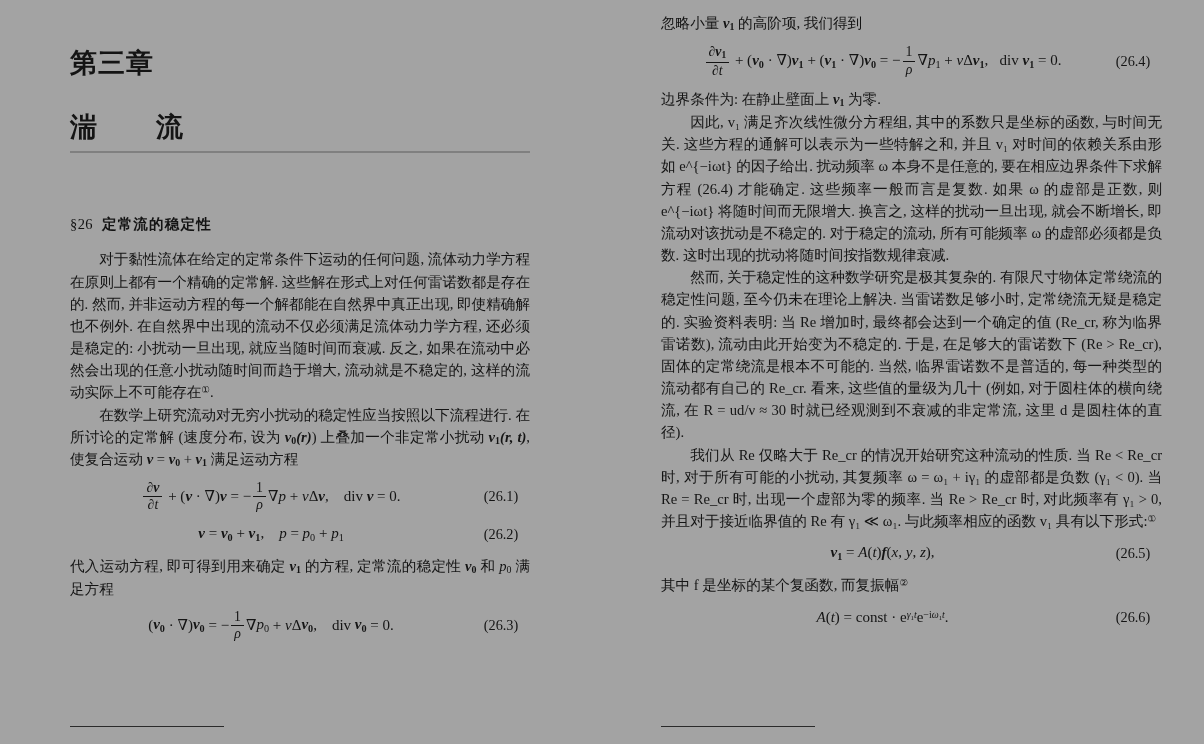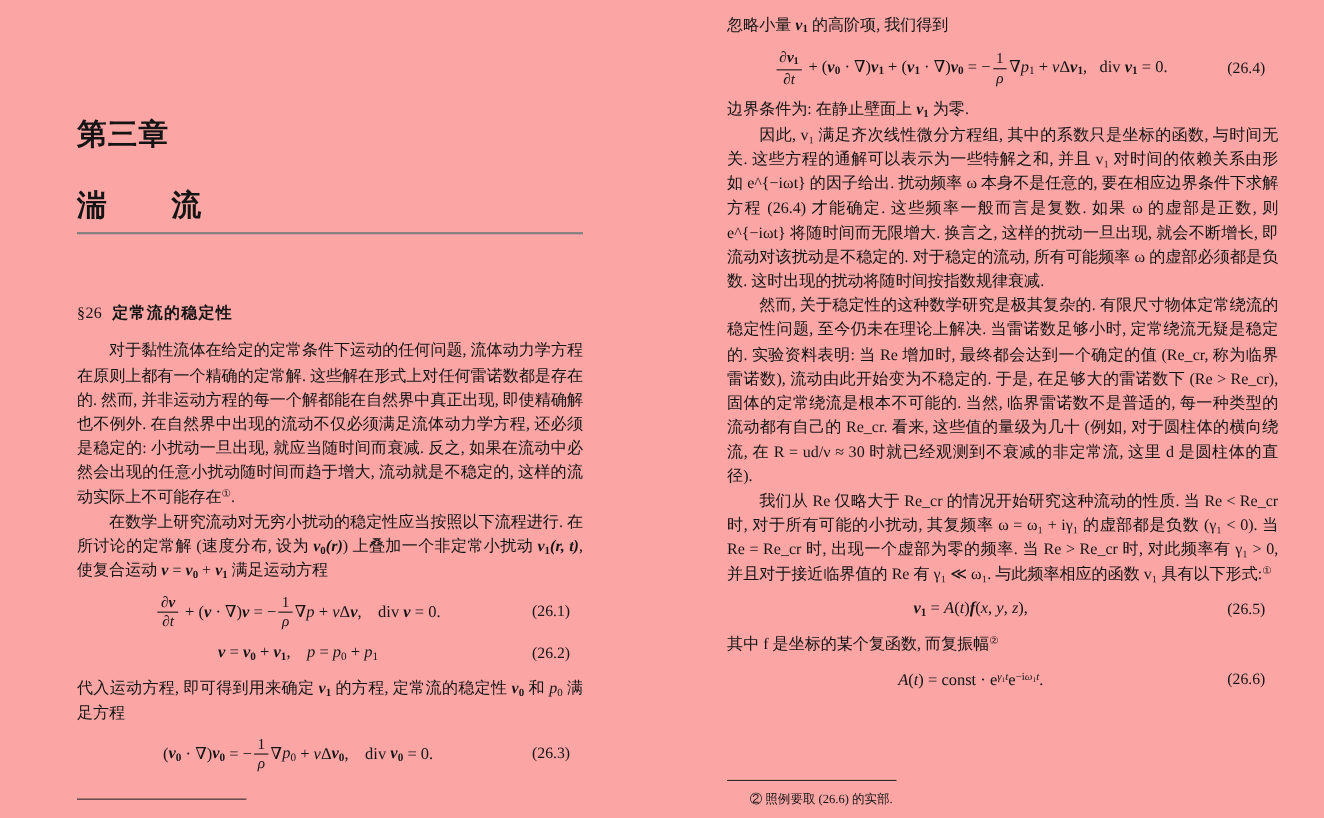--- a/index.html
+++ b/index.html
@@ -19,36 +19,36 @@
     position: relative;
     width: 1204px;
     height: 744px;
     display: flex;
     background: #ffffff;
   }
   .page {
     position: relative;
     height: 744px;
     box-sizing: border-box;
-    background: #fca5a5;
+    background: #a3a3a3;
   }
   .page-left  { width: 600px; padding: 0 70px 0 70px; }
   .page-right { width: 604px; padding: 0 42px 0 61px; }
 
   .gutter-rule {
     position: absolute;
     left: 600px;
     top: 0;
     width: 2px;
     height: 744px;
     background: #3b3b3b;
   }
 
   
-  .chapter-block { padding-top: 108px; }
+  .chapter-block { padding-top: 48px; }
   .chapter-number {
     font-family: "DejaVu Sans", "Liberation Sans", sans-serif;
     font-size: 27px;
     font-weight: 700;
     letter-spacing: 1px;
     line-height: 1.1;
     margin: 0 0 34px 0;
   }
   .chapter-title {
     font-family: "DejaVu Sans", "Liberation Sans", sans-serif;
@@ -247,18 +247,17 @@
 
     <div class="eq-row">
       <div class="eq-body">
         <span class="mi">A</span>(<span class="mi">t</span>) = const · e<sup class="rm-sub"><span class="mi">γ<sub>1</sub>t</span></sup>e<sup class="rm-sub">−i<span class="mi">ω<sub>1</sub>t</span></sup>.
       </div>
       <div class="eq-tag">(26.6)</div>
     </div>
 
     <div class="fn-wrap right-fn">
       <div class="fn-rule"></div>
-      <p class="footnote"><span>②</span> <span>照例要取 (26.6) 的实部.</span></p>
     </div>
 
   </div>
 
 </div>
 
 </body></html>

